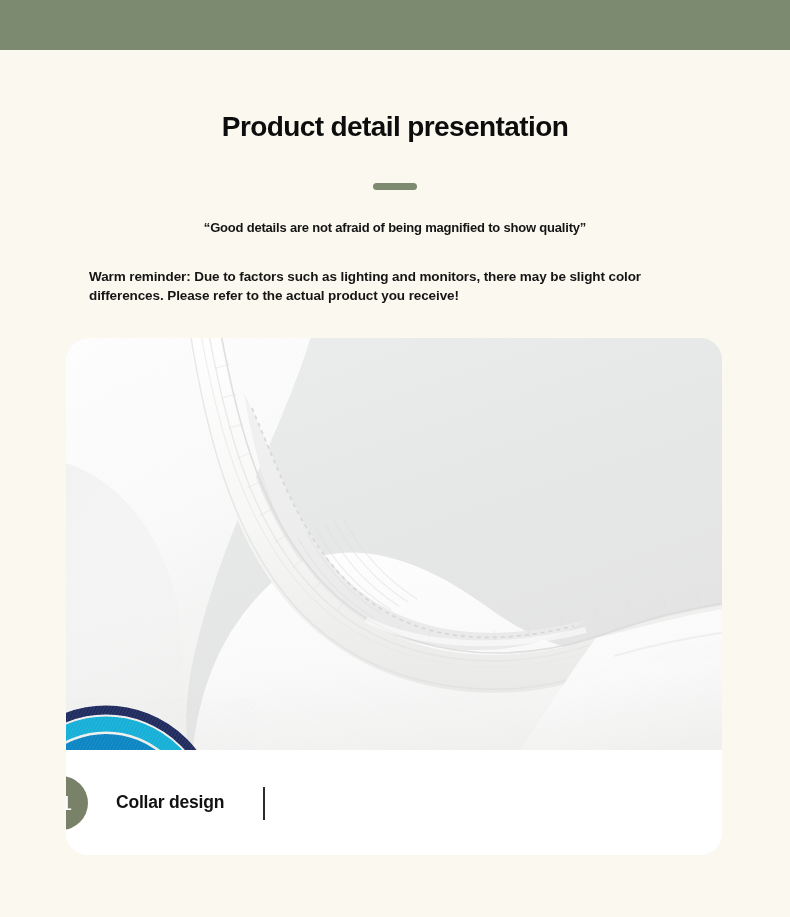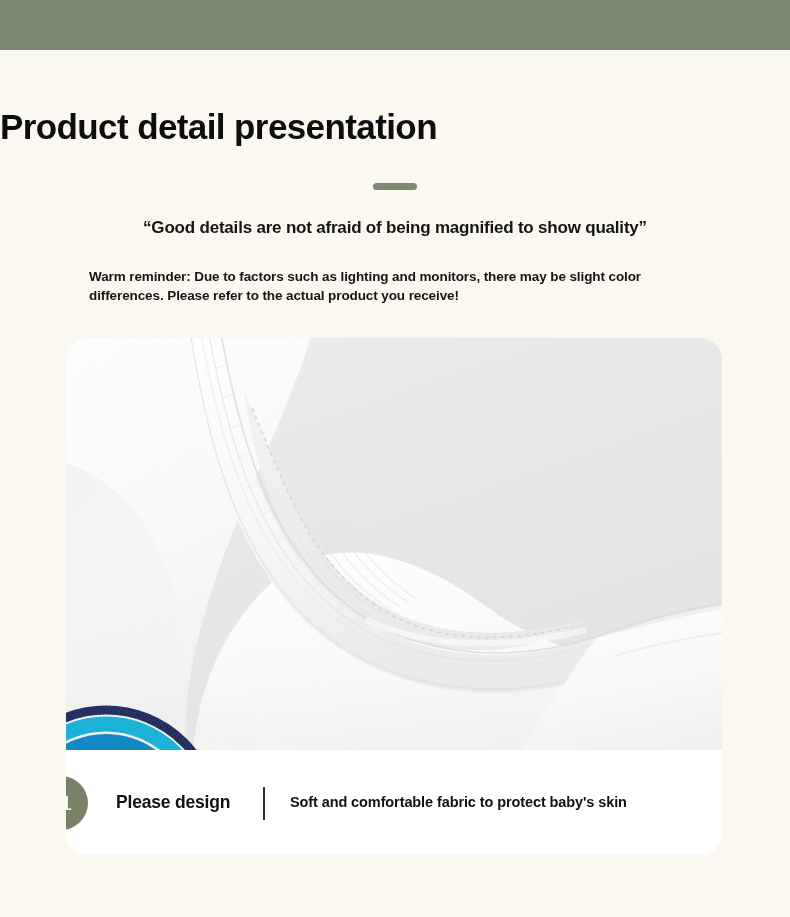--- a/index.html
+++ b/index.html
@@ -22,43 +22,43 @@
     width: 790px;
     height: 50px;
     background: #7c8a6f;
   }
 
   
   .page-title {
     position: absolute;
     left: 0; top: 105px;
     width: 790px;
-    text-align: left;
-    font-size: 35px;
+    text-align: center;
+    font-size: 28px;
     font-weight: bold;
     letter-spacing: -0.6px;
     color: #0d0d0d;
     font-family: "Liberation Sans Narrow", "Liberation Sans", sans-serif;
     line-height: 44px;
   }
 
   .title-dash {
     position: absolute;
     left: 373px; top: 183px;
     width: 44px; height: 7px;
     border-radius: 4px;
     background: #7d8a6f;
   }
 
   .subtitle {
     position: absolute;
     left: 0; top: 215px;
     width: 790px;
     text-align: center;
-    font-size: 17px;
+    font-size: 13px;
     font-weight: bold;
     color: #141414;
     line-height: 26px;
     font-family: "Liberation Sans Narrow", "Liberation Sans", sans-serif;
     letter-spacing: -0.2px;
   }
 
   .warm-reminder {
     position: absolute;
     left: 89px; top: 267px;
@@ -278,18 +278,17 @@
 
         <rect x="0" y="360" width="190" height="60" fill="url(#weave)" opacity="0.65"></rect>
 
         <rect x="0" y="0" width="656" height="412" fill="url(#weave)" opacity="0.12"></rect>
       </g>
     </svg>
   </div>
 
   <div class="caption-strip">
     <div class="badge">01</div>
-    <div class="caption-title">Please design</div>
+    <div class="caption-title">Collar design</div>
     <div class="caption-divider"></div>
-    <div class="caption-desc">Soft and comfortable fabric to protect baby's skin</div>
   </div>
 
 </div>
 
 </body></html>

